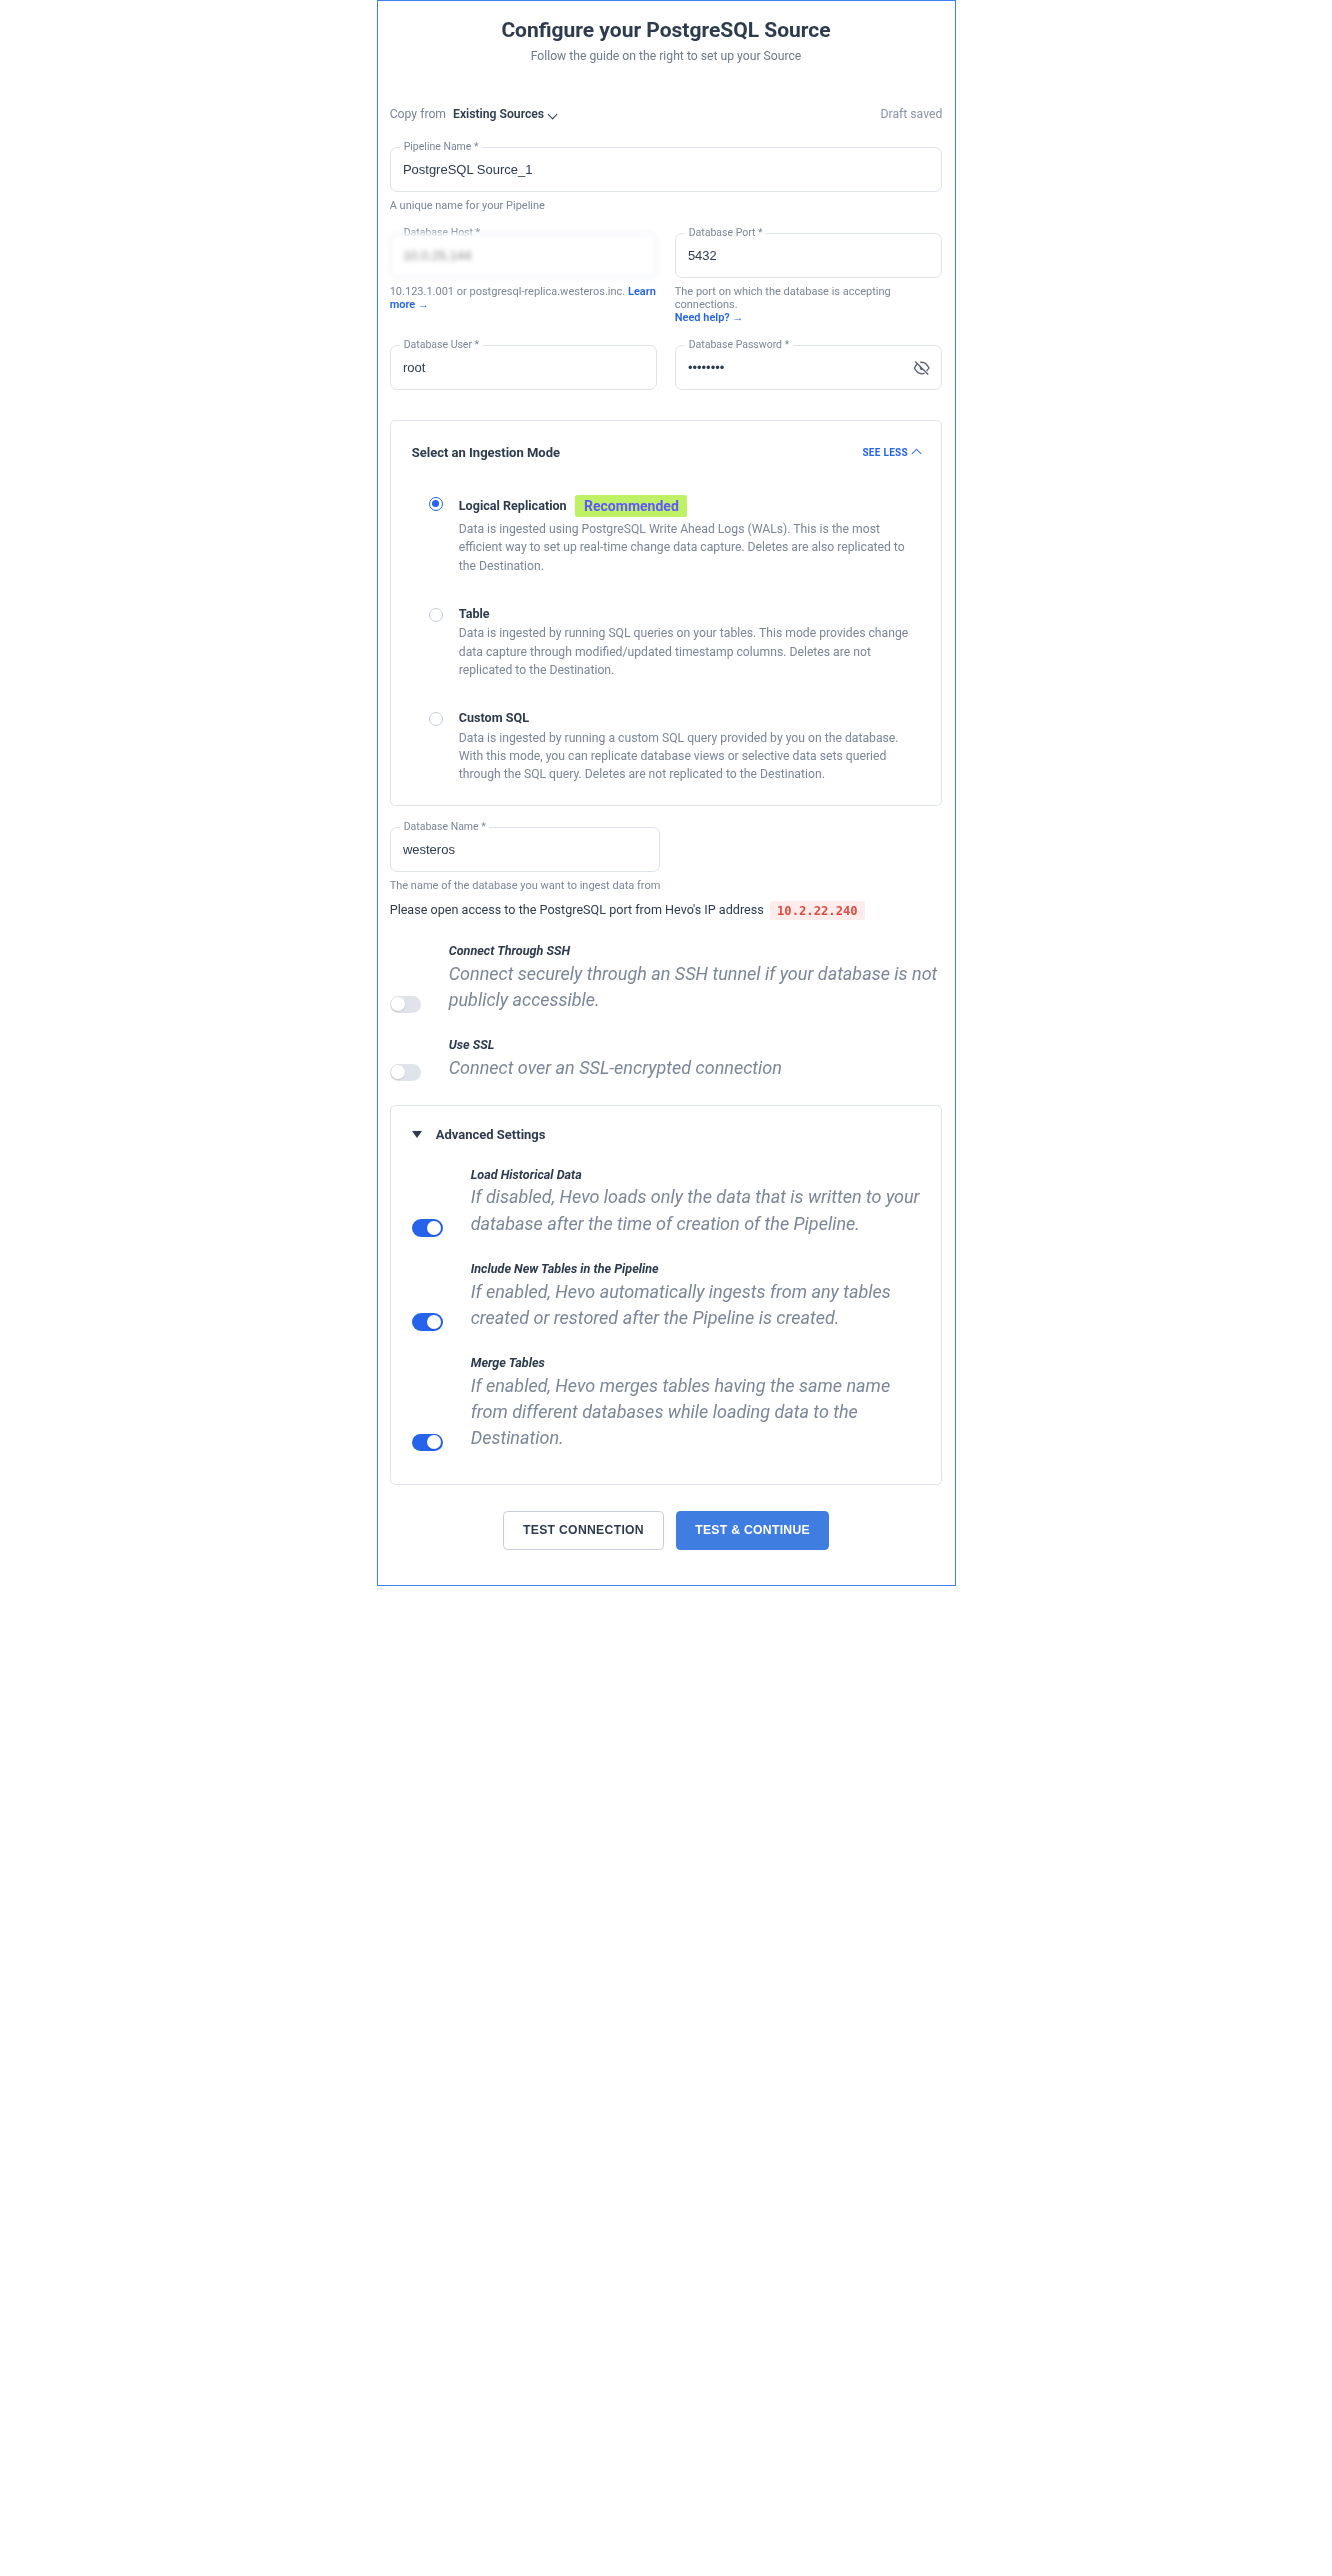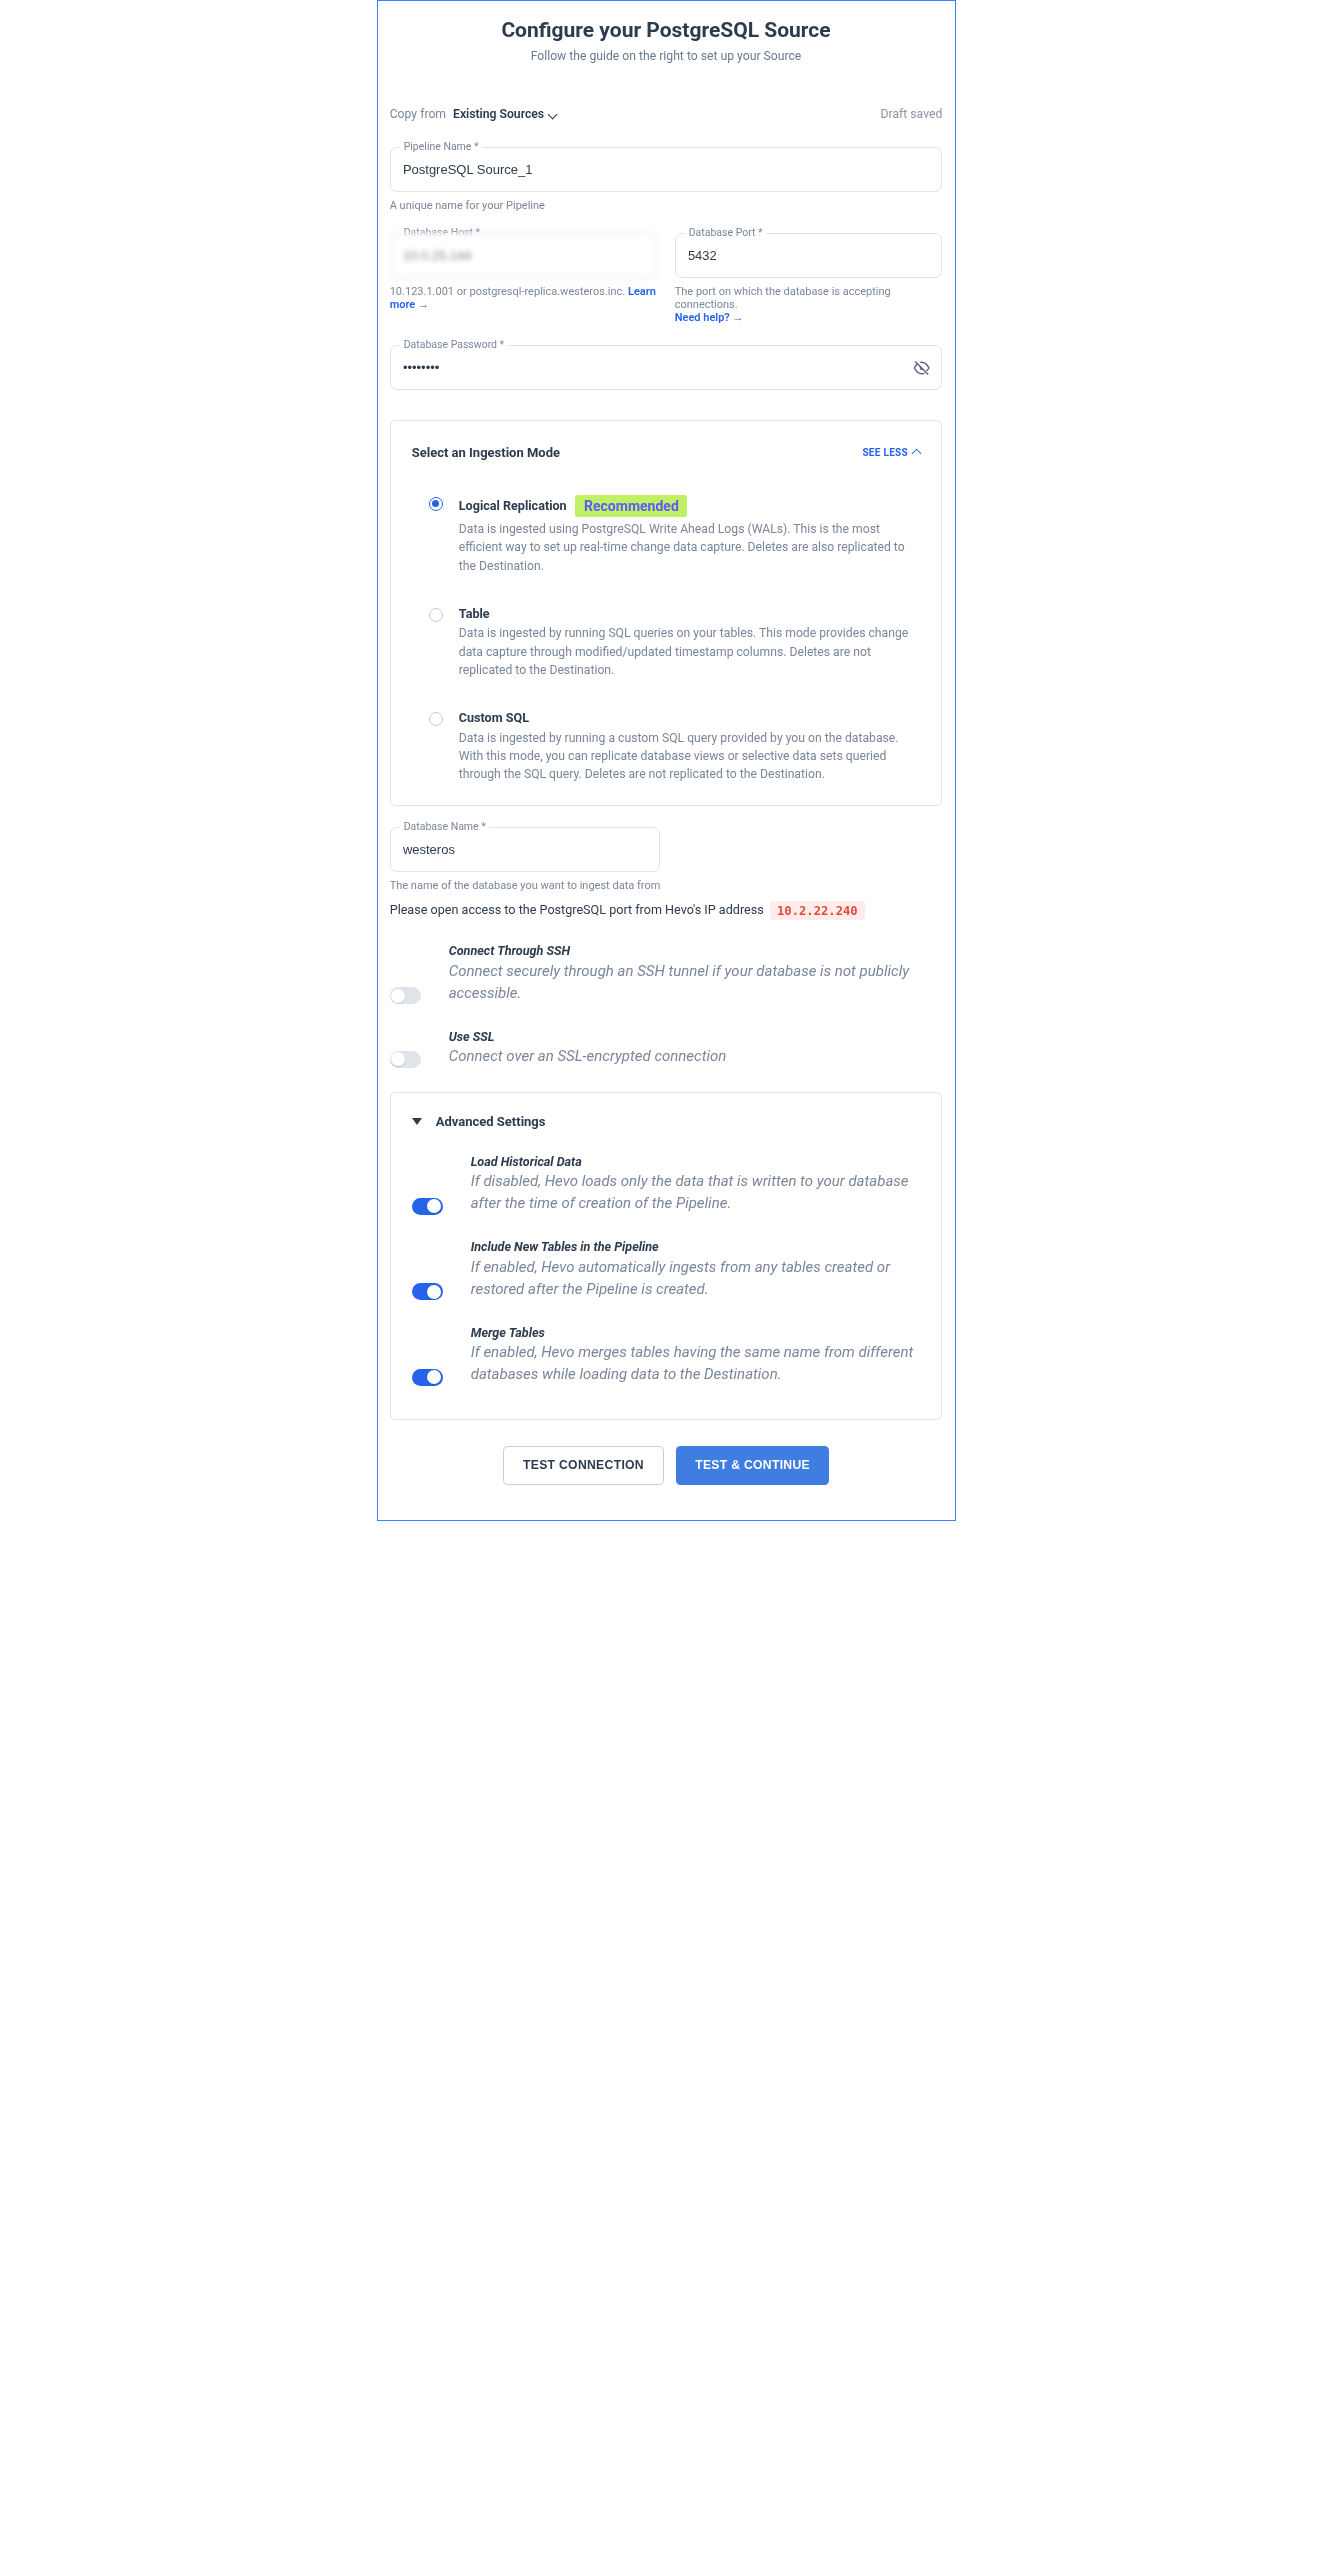--- a/index.html
+++ b/index.html
@@ -151,21 +151,21 @@
 
 .toggle-row { display: flex; gap: 28px; align-items:flex-end; margin-bottom: 24.4px; font-style: italic; }
 .toggle {
   width: 31px; height: 17.4px; border-radius: 17.4px;
   background: #dfe3ea; position: relative; cursor: pointer; flex-shrink:0; margin-top:0.9px;
 }
 .toggle::after { content:""; width:14px; height:14px; background:#fff; border-radius:50%; position:absolute; top:1.7px; left:1.7px; transition: left .15s; box-shadow: 0 0.9px 1.7px rgba(0,0,0,0.15);}
 .toggle.on { background: #2563eb; }
 .toggle.on::after { left: 15.7px; }
 .toggle-body .ttitle { font-weight:700; color:#2d3b4e; font-size:12.6px; margin-bottom:2.6px; }
-.toggle-body .tdesc { color:#7a8699; font-size:15px; line-height:1.45; }
+.toggle-body .tdesc { color:#7a8699; font-size:18px; line-height:1.45; }
 
 .adv-head { display:flex; align-items:center; gap:14px; margin-bottom:24.4px; cursor:pointer; }
 .adv-head .tri { width:0; height:0; border-left:5.2px solid transparent; border-right:5.2px solid transparent; border-top:7px solid #2d3b4e; }
 .adv-head .title { font-weight:700; color:#2d3b4e; font-size:13px; }
 
 .footer-btns { display:flex; justify-content:center; gap:12.2px; margin-top:26px; }
 .btn {
   padding: 11.3px 19px;
   border-radius: 4.4px;
   font-weight:700;
@@ -221,20 +221,26 @@
         <input class="field-input" value="5432" style="">
       </div>
       <div class="helper">
         <span>The port on which the database is accepting connections.</span><br>
         <span class="link arrow-right">Need help?</span>
       </div>
     </div>
   </div>
 
   <div class="row2" style="margin-bottom: 7px;">
+    <div>
+      <div class="field-wrap">
+        <div class="field-label">Database User *</div>
+        <input class="field-input" value="root" style="">
+      </div>
+    </div>
     <div>
       <div class="field-wrap">
         <div class="field-label">Database Password *</div>
         <input class="field-input" type="text" value="••••••••" style="">
         <span class="eye-off">
           <svg viewBox="0 0 24 24" fill="none" stroke="#5a6678" stroke-width="2">
               <path d="M3 3l18 18"></path>
               <path d="M10.6 10.6a2 2 0 002.8 2.8"></path>
               <path d="M9.9 4.2A9.8 9.8 0 0112 4c6 0 10 8 10 8a18 18 0 01-3.2 4"></path>
               <path d="M6.1 6.1A18 18 0 002 12s4 8 10 8a9.8 9.8 0 004-0.9"></path>

